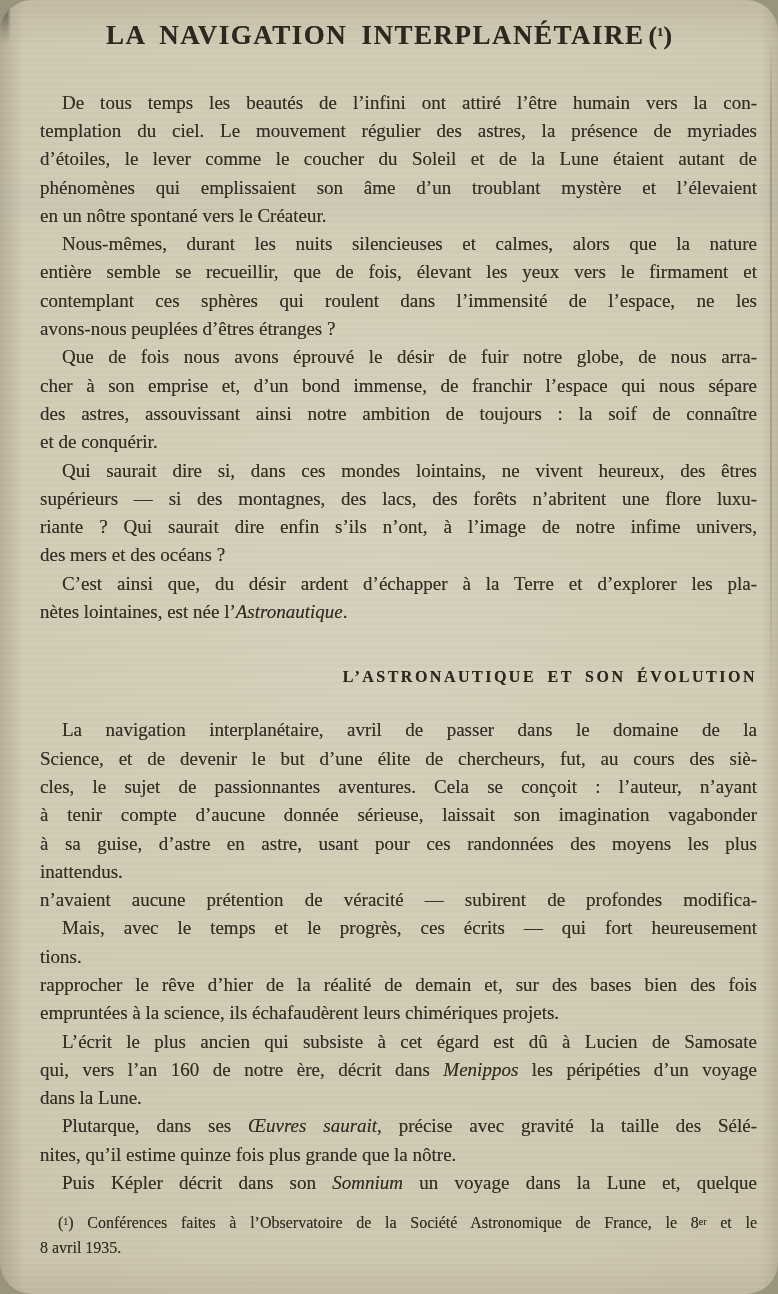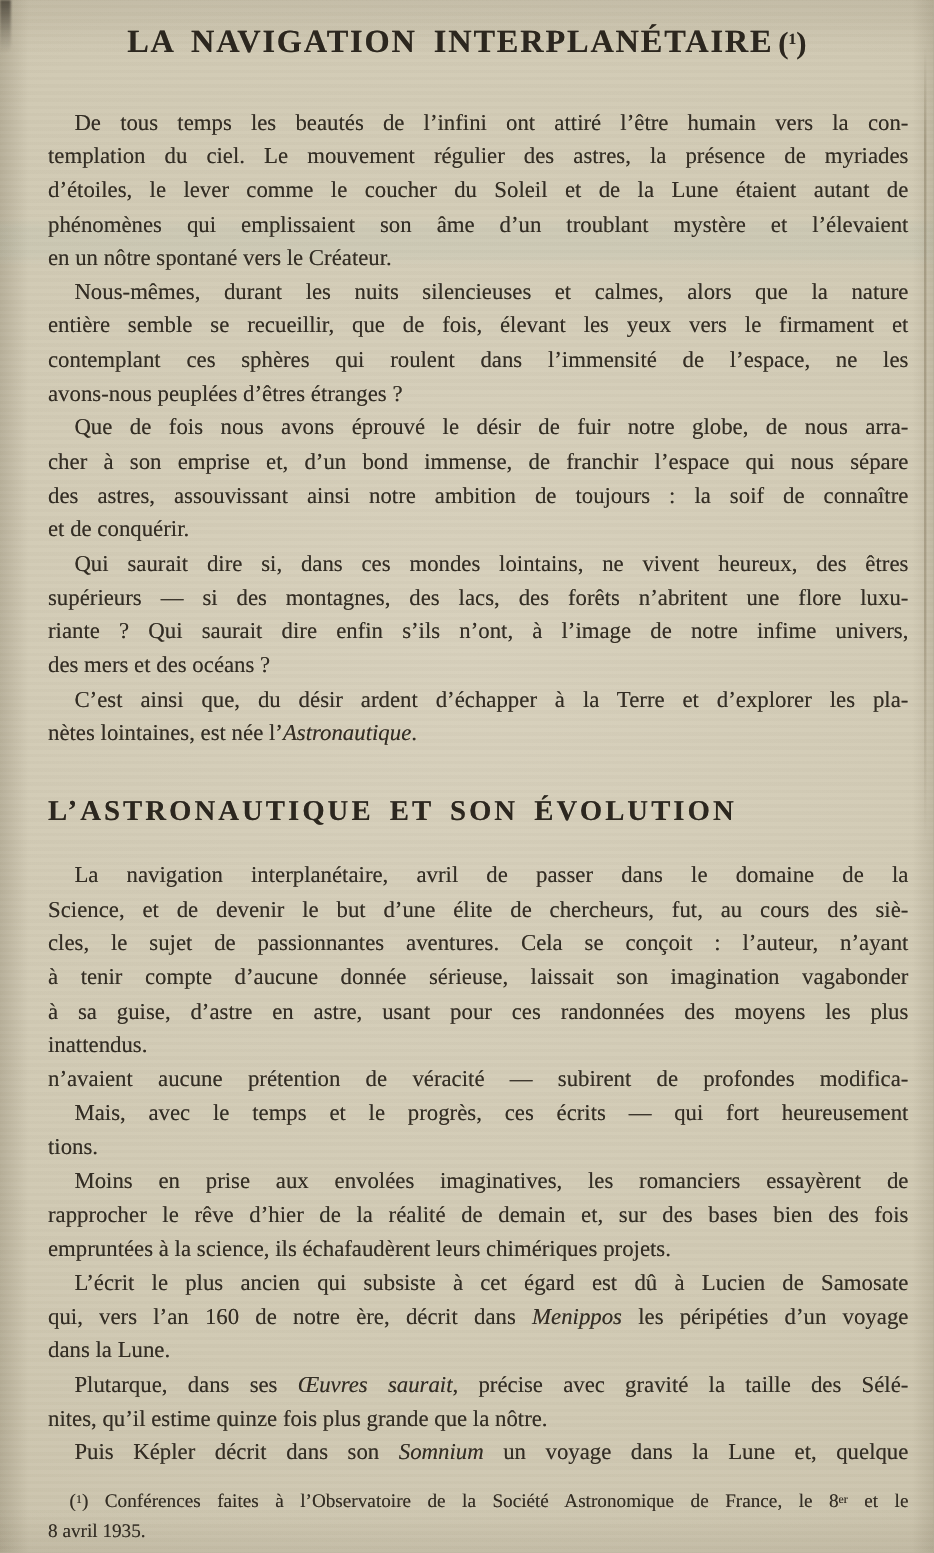--- a/index.html
+++ b/index.html
@@ -14,20 +14,21 @@
     text-shadow:0 0 .5px rgba(51,45,36,.55);
     background-color:#d0c9b3;
     background-image:
       repeating-linear-gradient(0deg, rgba(255,255,255,.02) 0 3px, rgba(90,80,60,.02) 3px 6px),
       linear-gradient(180deg, rgba(150,175,165,0) 182px, rgba(150,175,165,.10) 190px, rgba(150,175,165,.10) 212px, rgba(150,175,165,0) 222px),
       linear-gradient(90deg, rgba(110,100,78,.26) 0, rgba(110,100,78,0) 24px),
       linear-gradient(270deg, rgba(110,100,78,.18) 0, rgba(110,100,78,0) 18px),
       linear-gradient(180deg, rgba(120,110,88,.15) 0, rgba(120,110,88,0) 46px),
       linear-gradient(0deg, rgba(120,110,88,.12) 0, rgba(120,110,88,0) 36px),
       radial-gradient(120% 90% at 50% 42%, #d7d0bc 0%, #d0c9b3 55%, #c5bda5 100%);
+    border-radius: 32px;
   }
   .corner-mark{
     position:absolute;left:0;top:0;width:9px;height:44px;
     background:linear-gradient(180deg, rgba(52,47,38,.72), rgba(52,47,38,.25) 60%, rgba(52,47,38,0));
     filter:blur(1px);
     border-bottom-right-radius:6px;
   }
   .edge-line{
     position:absolute;right:6px;top:40px;width:2px;height:660px;
     background:linear-gradient(180deg, rgba(125,112,85,0), rgba(125,112,85,.42) 12%, rgba(125,112,85,.40) 72%, rgba(125,112,85,0));
@@ -49,22 +50,22 @@
     font-size:19px;
     line-height:28.3px;
   }
   .para{margin:0;}
   .line{text-align:justify;text-align-last:justify;hyphens:none;}
   .line.last{text-align-last:left;}
   .para .line.first{text-indent:22px;}
   em{font-style:italic;}
   #content sup{font-size:.62em;line-height:0;vertical-align:.35em;}
   h2.section-heading{
-    text-align:left;
-    font-size:24px;line-height:25px;
+    text-align:right;
+    font-size:16px;line-height:25px;
     font-weight:700;
     letter-spacing:2.5px;word-spacing:5px;
     margin:38px 0 27px;
     color:#2c271f;
   }
   .footnote{
     margin-top:13px;
     font-size:16px;line-height:25px;
   }
   .footnote .line.first{text-indent:18px;}
@@ -116,21 +117,20 @@
         <div class="line"><span>à tenir compte d’aucune donnée sérieuse, laissait son imagination vagabonder</span></div>
         <div class="line"><span>à sa guise, d’astre en astre, usant pour ces randonnées des moyens les plus</span></div>
         <div class="line last"><span>inattendus.</span></div>
       </div>
       <div class="para">
         <div class="line"><span>n’avaient aucune prétention de véracité — subirent de profondes modifica-</span></div>
         <div class="line first"><span>Mais, avec le temps et le progrès, ces écrits — qui fort heureusement</span></div>
         <div class="line last"><span>tions.</span></div>
       </div>
       <div class="para">
-        <div class="line first"><span>Moins en prise aux envolées imaginatives, les romanciers essayèrent de</span></div>
         <div class="line"><span>rapprocher le rêve d’hier de la réalité de demain et, sur des bases bien des fois</span></div>
         <div class="line last"><span>empruntées à la science, ils échafaudèrent leurs chimériques projets.</span></div>
       </div>
       <div class="para">
         <div class="line first"><span>L’écrit le plus ancien qui subsiste à cet égard est dû à Lucien de Samosate</span></div>
         <div class="line"><span>qui, vers l’an 160 de notre ère, décrit dans </span><em>Menippos</em><span> les péripéties d’un voyage</span></div>
         <div class="line last"><span>dans la Lune.</span></div>
       </div>
       <div class="para">
         <div class="line first"><span>Plutarque, dans ses </span><em>Œuvres saurait</em><span>, précise avec gravité la taille des Sélé-</span></div>

